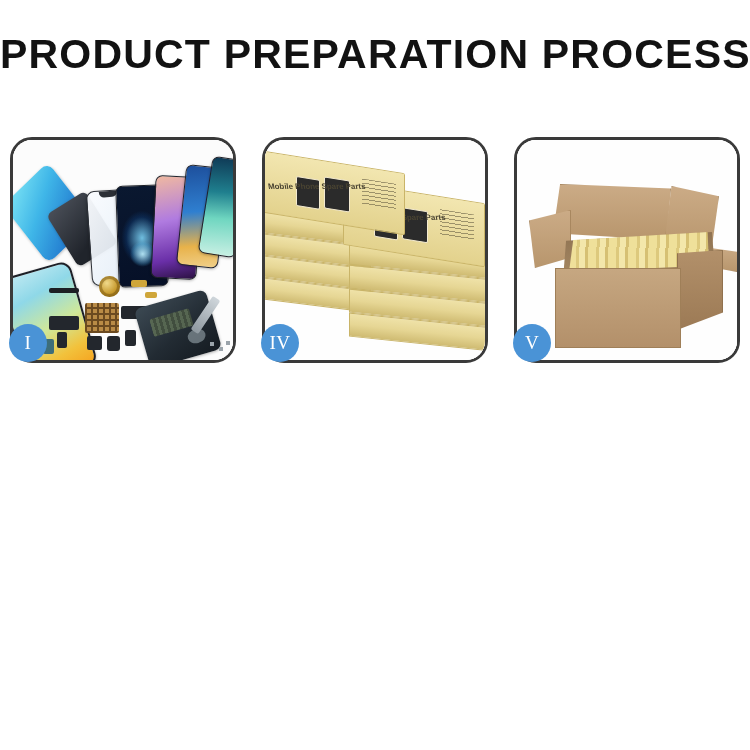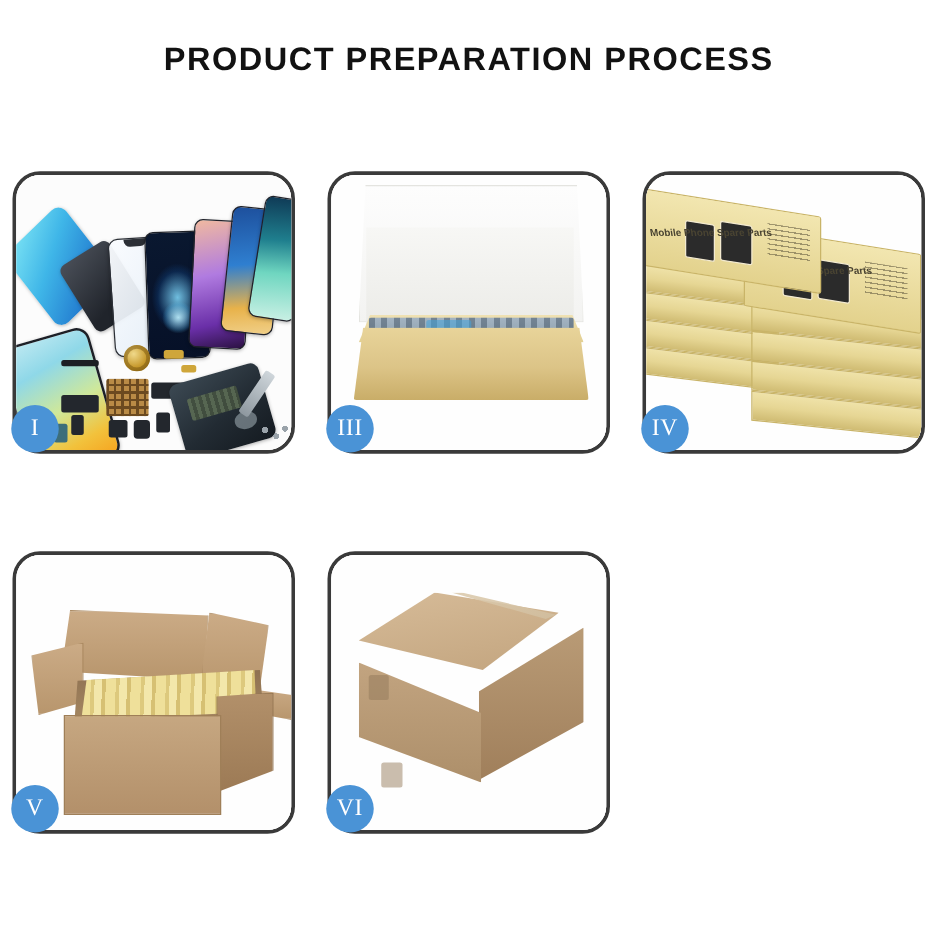--- a/index.html
+++ b/index.html
@@ -16,21 +16,21 @@
   }
 
   
   .header {
     width: 750px;
     padding-top: 34px;
     text-align: center;
   }
   .main-title {
     font-family: "Liberation Sans", sans-serif;
-    font-size: 26px;
+    font-size: 41px;
     font-weight: bold;
     letter-spacing: 1.2px;
     color: #121212;
     line-height: 1;
     margin: 0;
     white-space: nowrap;
   }
   .sub-title {
     font-family: "Liberation Sans", sans-serif;
     font-size: 16.5px;
@@ -407,32 +407,20 @@
         <div class="flex f7"></div>
         <div class="chassis"></div>
         <div class="screwdriver"></div>
         <div class="screws"></div>
       </div>
     </div>
     <div class="badge">I</div>
   </div>
 
 
-  <div class="panel">
-    <div class="panel-clip">
-      <div class="scene-mailer">
-        <div class="lid-back"></div>
-        <div class="lid-inner"></div>
-        <div class="tray-top"></div>
-        <div class="tray-contents"></div>
-        <div class="box-tray"></div>
-      </div>
-    </div>
-    <div class="badge">III</div>
-  </div>
 
   <div class="panel">
     <div class="panel-clip">
       <div class="scene-stack">
 
         <div class="stk" style="left:-6px; top:78px; width:110px; height:20px; transform:skewY(7deg);"></div>
         <div class="stk" style="left:-6px; top:100px; width:110px; height:20px; transform:skewY(7deg);"></div>
         <div class="stk" style="left:-6px; top:122px; width:110px; height:20px; transform:skewY(7deg);"></div>
         <div class="stk" style="left:-6px; top:144px; width:110px; height:20px; transform:skewY(7deg);"></div>
 
@@ -471,27 +459,14 @@
         <div class="cflap" style="left:166px; top:104px; width:56px; height:26px; clip-path:polygon(0 0,100% 30%,94% 100%,0 64%);"></div>
         <div class="cinner"></div>
         <div class="yellow-rolls"></div>
         <div class="cbody-side"></div>
         <div class="cbody-front"></div>
       </div>
     </div>
     <div class="badge">V</div>
   </div>
 
-  <div class="panel">
-    <div class="panel-clip">
-      <div class="scene-sealed">
-        <div class="sb-top"></div>
-        <div class="tape2"></div>
-        <div class="sb-side"></div>
-        <div class="sb-front"></div>
-        <div class="tab1"></div>
-        <div class="tab2"></div>
-      </div>
-    </div>
-    <div class="badge">VI</div>
-  </div>
 
 </div>
 
 </body></html>

